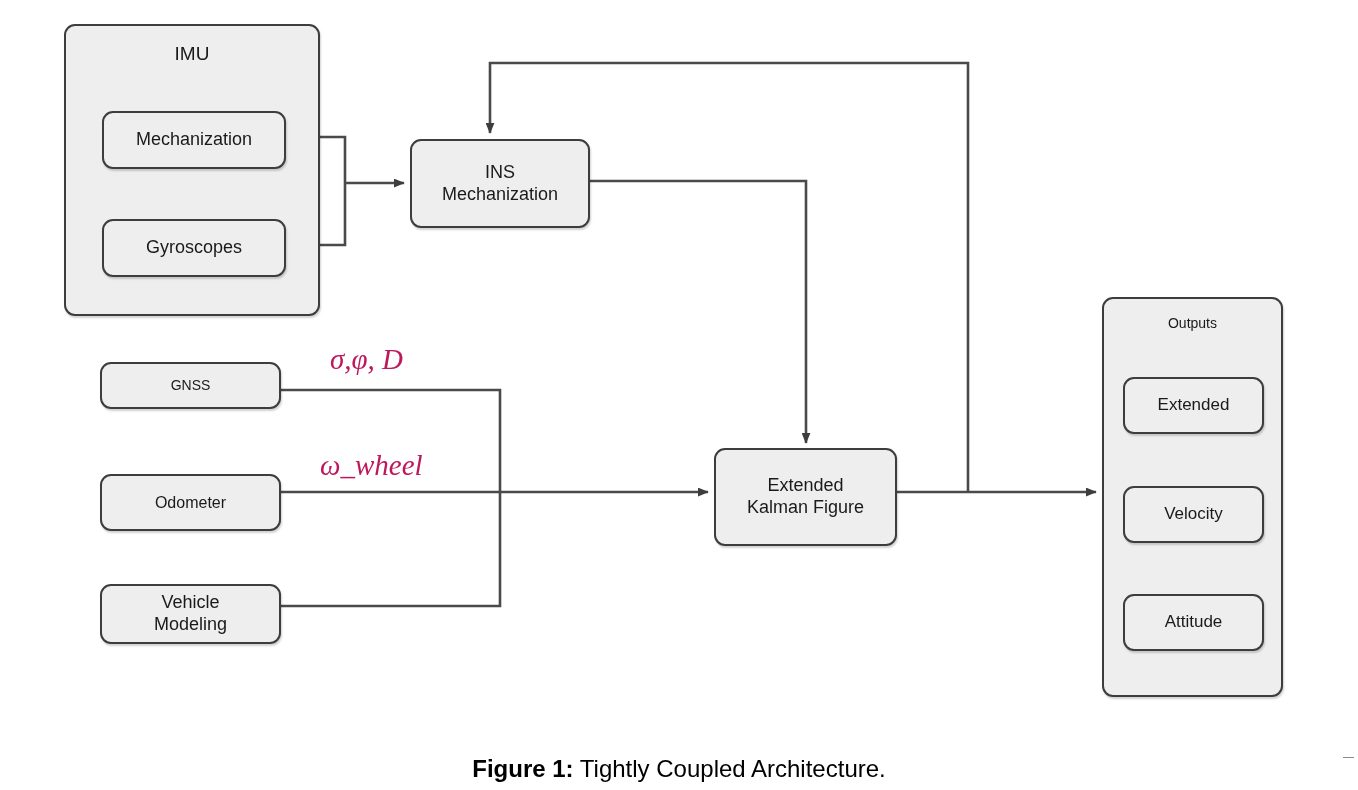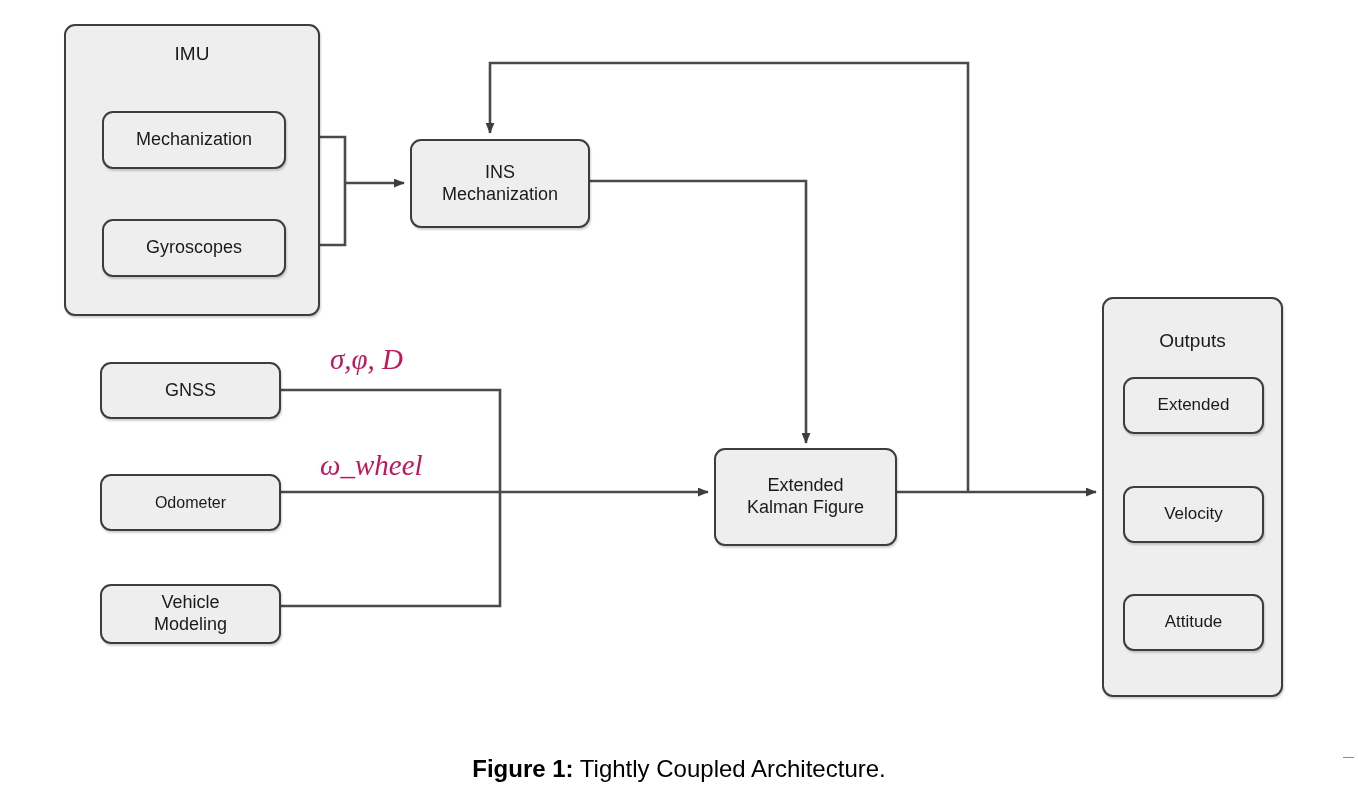--- a/index.html
+++ b/index.html
@@ -141,21 +141,21 @@
       <div class="node" style="left:36px; top:193px; width:184px; height:58px; font-size:18px;">
         <span class="node-label">Gyroscopes</span>
       </div>
     </div>
 
     <div class="node" style="left:410px; top:139px; width:180px; height:89px; font-size:18px;">
       <span class="node-label">INS
 Mechanization</span>
     </div>
 
-    <div class="node" style="left:100px; top:362px; width:181px; height:57px; font-size:18px;">
+    <div class="node" style="left:100px; top:362px; width:181px; height:47px; font-size:14px;">
       <span class="node-label">GNSS</span>
     </div>
 
     <div class="node" style="left:100px; top:474px; width:181px; height:57px; font-size:16px;">
       <span class="node-label">Odometer</span>
     </div>
 
     <div class="node" style="left:100px; top:576px; width:181px; height:60px; font-size:18px;margin-top:8px;">
       <span class="node-label">Vehicle
 Modeling</span>
@@ -164,21 +164,21 @@
     <span class="edge-label" style="left:330px; top:343px; width:190px; font-size:29px;">σ,φ, D</span>
 
     <span class="edge-label" style="left:320px; top:449px; width:200px; font-size:29px;">ω_wheel</span>
 
     <div class="node" style="left:714px; top:448px; width:183px; height:98px; font-size:18px;">
       <span class="node-label">Extended
 Kalman Figure</span>
     </div>
 
     <div class="node group" style="left:1102px; top:297px; width:181px; height:400px;">
-      <span class="group-title" style="top:30px; font-size:19px;">Outputs</span>
+      <span class="group-title" style="top:16px; font-size:14px;">Outputs</span>
 
       <div class="node" style="left:19px; top:78px; width:141px; height:57px; font-size:17px;">
         <span class="node-label">Extended</span>
       </div>
 
       <div class="node" style="left:19px; top:187px; width:141px; height:57px; font-size:17px;">
         <span class="node-label">Velocity</span>
       </div>
 
       <div class="node" style="left:19px; top:295px; width:141px; height:57px; font-size:17px;">

